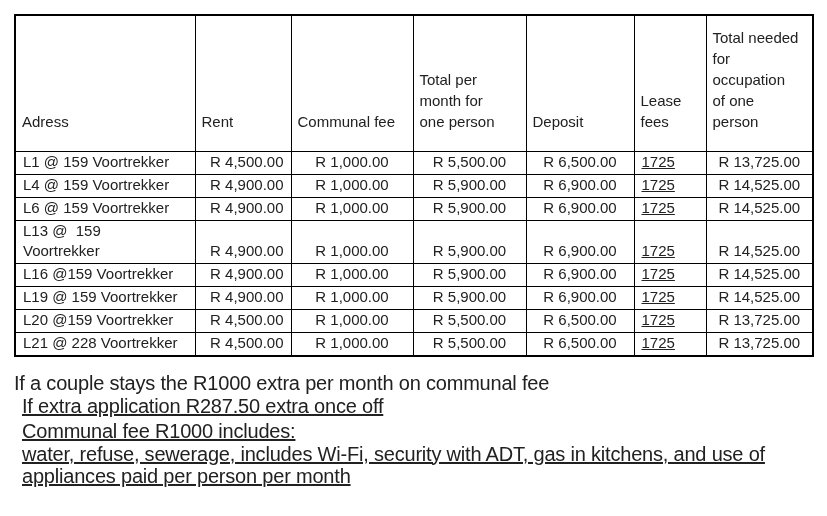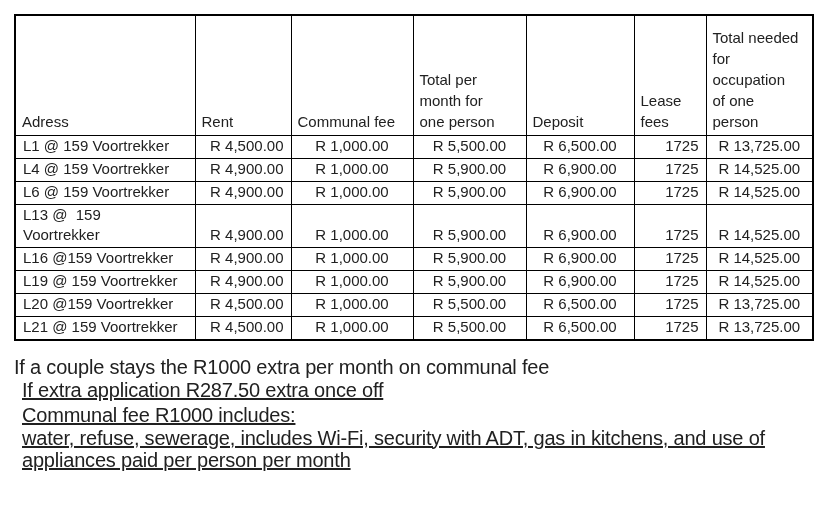--- a/index.html
+++ b/index.html
@@ -29,36 +29,36 @@
     border: 1px solid #000000;
     font-size: 15px;
     color: #212121;
     overflow: hidden;
   }
   table.pricing th {
     font-weight: 400;
     text-align: left;
     vertical-align: bottom;
     height: 114px;
-    padding: 2px 5px 3px 6px;
+    padding: 2px 5px 19px 6px;
     line-height: 21px;
     white-space: pre-line;
   }
   table.pricing td {
     vertical-align: bottom;
     height: 20px;
     padding: 0 7px 2px 7px;
     line-height: 20px;
   }
   td.c0 { text-align: left; white-space: pre-wrap; }
   td.c1 { text-align: right; }
   td.c2 { text-align: center; }
   td.c3 { text-align: center; }
   td.c4 { text-align: center; }
-  td.c5 { text-align: right; }
+  td.c5 { text-align: left; text-decoration: underline; }
   td.c6 { text-align: center; }
   .notes {
     margin-top: 15px;
     font-size: 20px;
     line-height: 22.5px;
     letter-spacing: -0.2px;
   }
   .note {
     margin: 0;
     white-space: pre;
@@ -158,21 +158,21 @@
       <tr>
         <td class="c0">L20 @159 Voortrekker</td>
         <td class="c1">R 4,500.00</td>
         <td class="c2">R 1,000.00</td>
         <td class="c3">R 5,500.00</td>
         <td class="c4">R 6,500.00</td>
         <td class="c5">1725</td>
         <td class="c6">R 13,725.00</td>
       </tr>
       <tr>
-        <td class="c0">L21 @ 159 Voortrekker</td>
+        <td class="c0">L21 @ 228 Voortrekker</td>
         <td class="c1">R 4,500.00</td>
         <td class="c2">R 1,000.00</td>
         <td class="c3">R 5,500.00</td>
         <td class="c4">R 6,500.00</td>
         <td class="c5">1725</td>
         <td class="c6">R 13,725.00</td>
       </tr>
     </tbody>
   </table>
 

